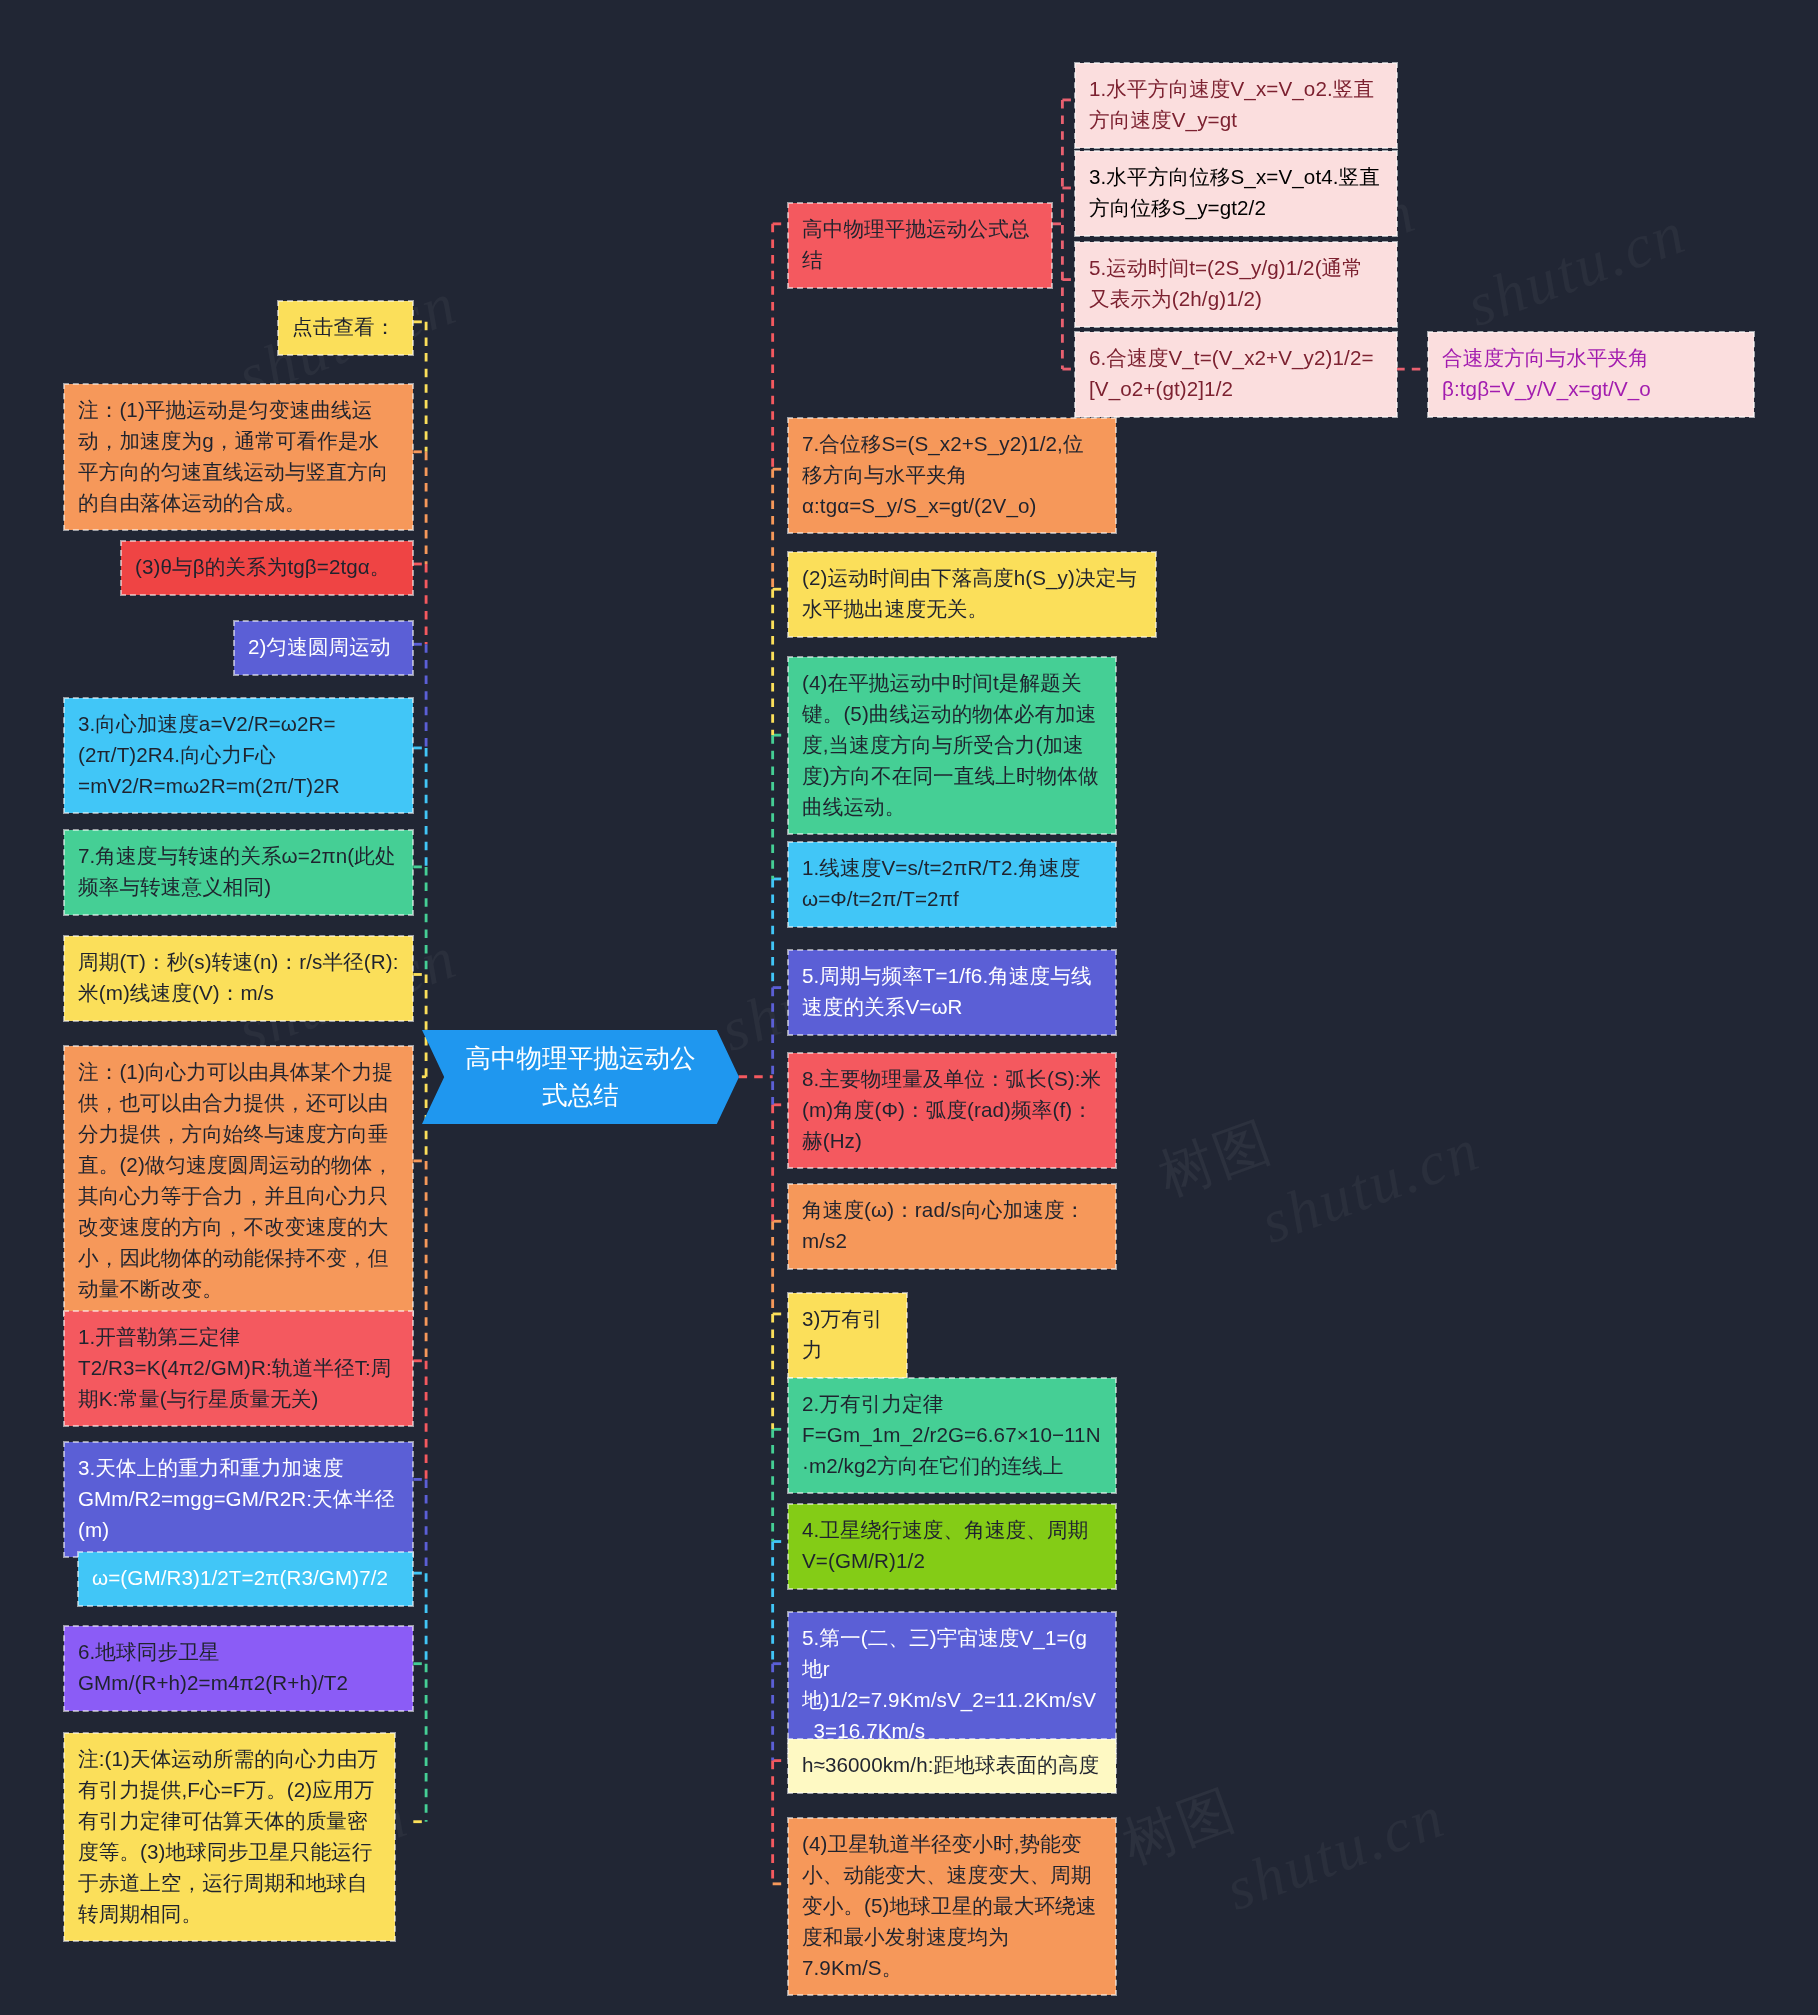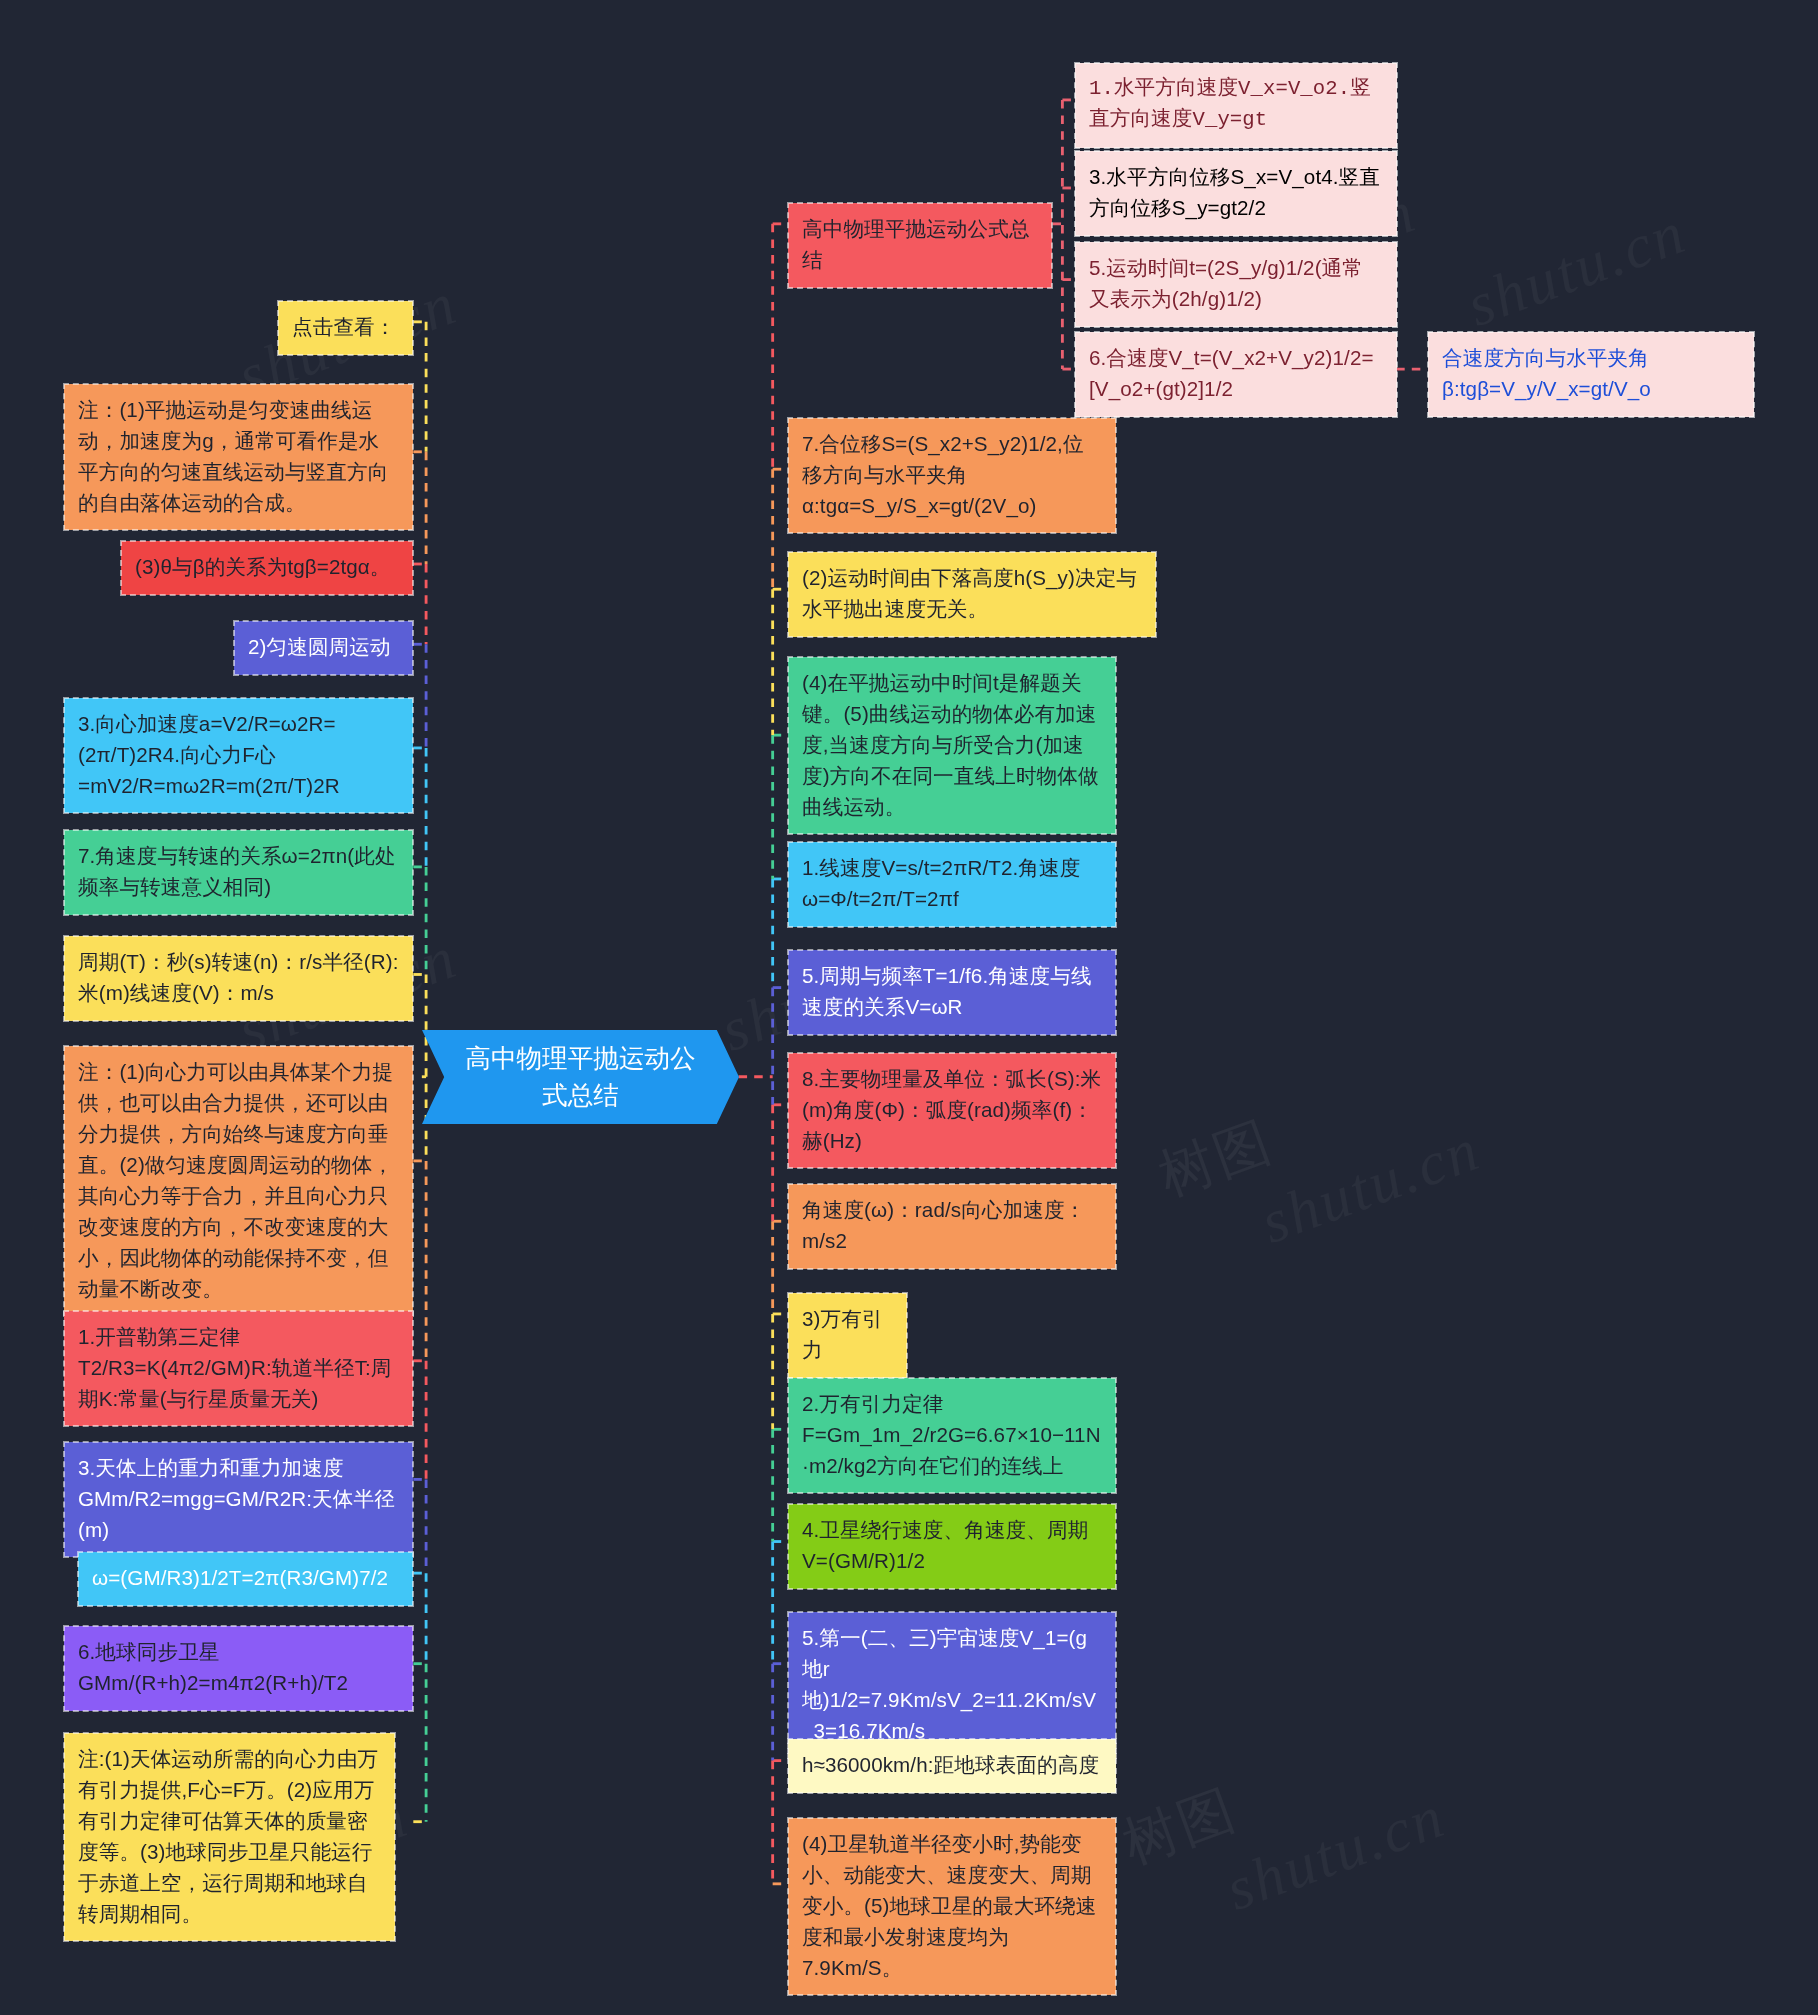--- a/index.html
+++ b/index.html
@@ -128,25 +128,25 @@
     <div class="node dark" style="left: 64px; top: 698px; width: 349px; min-height: 99px; background: rgb(65, 198, 247);"><span>3.向心加速度a=V2/R=ω2R=(2π/T)2R4.向心力F心=mV2/R=mω2R=m(2π/T)2R</span></div>
     <div class="node dark" style="left: 64px; top: 830px; width: 349px; min-height: 75px; background: rgb(69, 207, 149);"><span>7.角速度与转速的关系ω=2πn(此处频率与转速意义相同)</span></div>
     <div class="node dark" style="left: 64px; top: 936px; width: 349px; min-height: 77px; background: rgb(251, 223, 90);"><span>周期(T)：秒(s)转速(n)：r/s半径(R):米(m)线速度(V)：m/s</span></div>
     <div class="node dark" style="left: 64px; top: 1046px; width: 349px; min-height: 229px; background: rgb(246, 152, 90);"><span>注：(1)向心力可以由具体某个力提供，也可以由合力提供，还可以由分力提供，方向始终与速度方向垂直。(2)做匀速度圆周运动的物体，其向心力等于合力，并且向心力只改变速度的方向，不改变速度的大小，因此物体的动能保持不变，但动量不断改变。</span></div>
     <div class="node dark" style="left: 64px; top: 1311px; width: 349px; min-height: 99px; background: rgb(244, 89, 95);"><span>1.开普勒第三定律T2/R3=K(4π2/GM)R:轨道半径T:周期K:常量(与行星质量无关)</span></div>
     <div class="node light" style="left: 64px; top: 1442px; width: 349px; min-height: 75px; background: rgb(91, 95, 214);"><span>3.天体上的重力和重力加速度GMm/R2=mgg=GM/R2R:天体半径(m)</span></div>
     <div class="node light" style="left: 78px; top: 1552px; width: 335px; min-height: 43px; background: rgb(65, 198, 247);"><span>ω=(GM/R3)1/2T=2π(R3/GM)7/2</span></div>
     <div class="node dark" style="left: 64px; top: 1626px; width: 349px; min-height: 75px; background: #8b5cf6;"><span>6.地球同步卫星GMm/(R+h)2=m4π2(R+h)/T2</span></div>
     <div class="node dark" style="left: 64px; top: 1733px; width: 331px; min-height: 178px; background: rgb(251, 223, 90);"><span>注:(1)天体运动所需的向心力由万有引力提供,F心=F万。(2)应用万有引力定律可估算天体的质量密度等。(3)地球同步卫星只能运行于赤道上空，运行周期和地球自转周期相同。</span></div>
     <div class="node dark" style="left: 788px; top: 203px; width: 264px; min-height: 41px; background: rgb(244, 89, 95);"><span>高中物理平抛运动公式总结</span></div>
-    <div class="node dark" style="left: 1075px; top: 63px; width: 322px; min-height: 75px; background: rgb(251, 222, 222); color: rgb(124, 33, 48); outline-color: rgba(255, 255, 255, 0.6); font-family: Liberation Mono, monospace;"><span>1.水平方向速度V_x=V_o2.竖直方向速度V_y=gt</span></div>
+    <div class="node dark" style="left: 1075px; top: 63px; width: 322px; min-height: 75px; background: rgb(251, 222, 222); color: rgb(124, 33, 48); outline-color: rgba(255, 255, 255, 0.6);"><span>1.水平方向速度V_x=V_o2.竖直方向速度V_y=gt</span></div>
     <div class="node dark" style="left: 1075px; top: 151px; width: 322px; min-height: 75px; background: rgb(251, 222, 222); color: #000000; outline-color: rgba(255, 255, 255, 0.6);"><span>3.水平方向位移S_x=V_ot4.竖直方向位移S_y=gt2/2</span></div>
     <div class="node dark" style="left: 1075px; top: 242px; width: 322px; min-height: 75px; background: rgb(251, 222, 222); color: rgb(124, 33, 48); outline-color: rgba(255, 255, 255, 0.6);"><span>5.运动时间t=(2S_y/g)1/2(通常又表示为(2h/g)1/2)</span></div>
     <div class="node dark" style="left: 1075px; top: 332px; width: 322px; min-height: 75px; background: rgb(251, 222, 222); color: rgb(124, 33, 48); outline-color: rgba(255, 255, 255, 0.6);"><span>6.合速度V_t=(V_x2+V_y2)1/2=[V_o2+(gt)2]1/2</span></div>
-    <div class="node dark" style="left: 1428px; top: 332px; width: 326px; min-height: 75px; background: rgb(251, 222, 222); color: #1d4ed8; outline-color: rgba(255, 255, 255, 0.6);"><span>合速度方向与水平夹角β:tgβ=V_y/V_x=gt/V_o</span></div>
+    <div class="node dark" style="left: 1428px; top: 332px; width: 326px; min-height: 75px; background: rgb(251, 222, 222); color: #a21caf; outline-color: rgba(255, 255, 255, 0.6);"><span>合速度方向与水平夹角β:tgβ=V_y/V_x=gt/V_o</span></div>
     <div class="node dark" style="left: 788px; top: 418px; width: 328px; min-height: 103px; background: rgb(246, 152, 90);"><span>7.合位移S=(S_x2+S_y2)1/2,位移方向与水平夹角α:tgα=S_y/S_x=gt/(2V_o)</span></div>
     <div class="node dark" style="left: 788px; top: 552px; width: 368px; min-height: 75px; background: rgb(251, 223, 90);"><span>(2)运动时间由下落高度h(S_y)决定与水平抛出速度无关。</span></div>
     <div class="node dark" style="left: 788px; top: 657px; width: 328px; min-height: 156px; background: rgb(69, 207, 149);"><span>(4)在平抛运动中时间t是解题关键。(5)曲线运动的物体必有加速度,当速度方向与所受合力(加速度)方向不在同一直线上时物体做曲线运动。</span></div>
     <div class="node dark" style="left: 788px; top: 842px; width: 328px; min-height: 75px; background: rgb(65, 198, 247);"><span>1.线速度V=s/t=2πR/T2.角速度ω=Φ/t=2π/T=2πf</span></div>
     <div class="node light" style="left: 788px; top: 950px; width: 328px; min-height: 75px; background: rgb(91, 95, 214);"><span>5.周期与频率T=1/f6.角速度与线速度的关系V=ωR</span></div>
     <div class="node dark" style="left: 788px; top: 1053px; width: 328px; min-height: 103px; background: rgb(244, 89, 95);"><span>8.主要物理量及单位：弧长(S):米(m)角度(Φ)：弧度(rad)频率(f)：赫(Hz)</span></div>
     <div class="node dark" style="left: 788px; top: 1184px; width: 328px; min-height: 75px; background: rgb(246, 152, 90);"><span>角速度(ω)：rad/s向心加速度：m/s2</span></div>
     <div class="node dark" style="left: 788px; top: 1293px; width: 119px; min-height: 43px; background: rgb(251, 223, 90);"><span>3)万有引力</span></div>
     <div class="node dark" style="left: 788px; top: 1378px; width: 328px; min-height: 103px; background: rgb(69, 207, 149);"><span>2.万有引力定律F=Gm_1m_2/r2G=6.67×10−11N·m2/kg2方向在它们的连线上</span></div>
     <div class="node dark" style="left: 788px; top: 1504px; width: 328px; min-height: 75px; background: #84cc16;"><span>4.卫星绕行速度、角速度、周期V=(GM/R)1/2</span></div>

